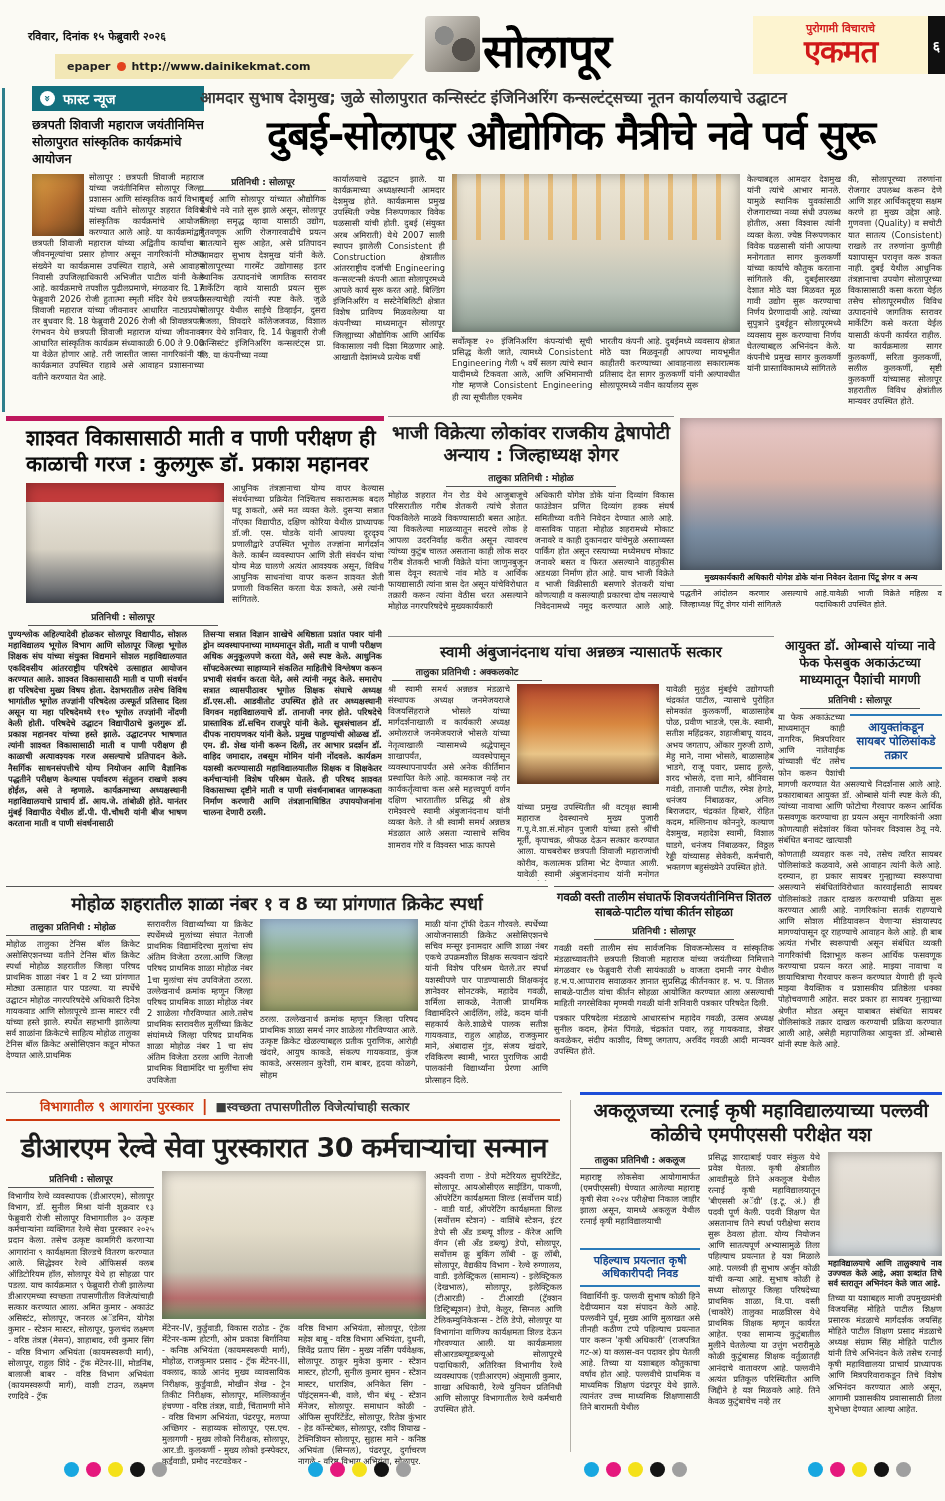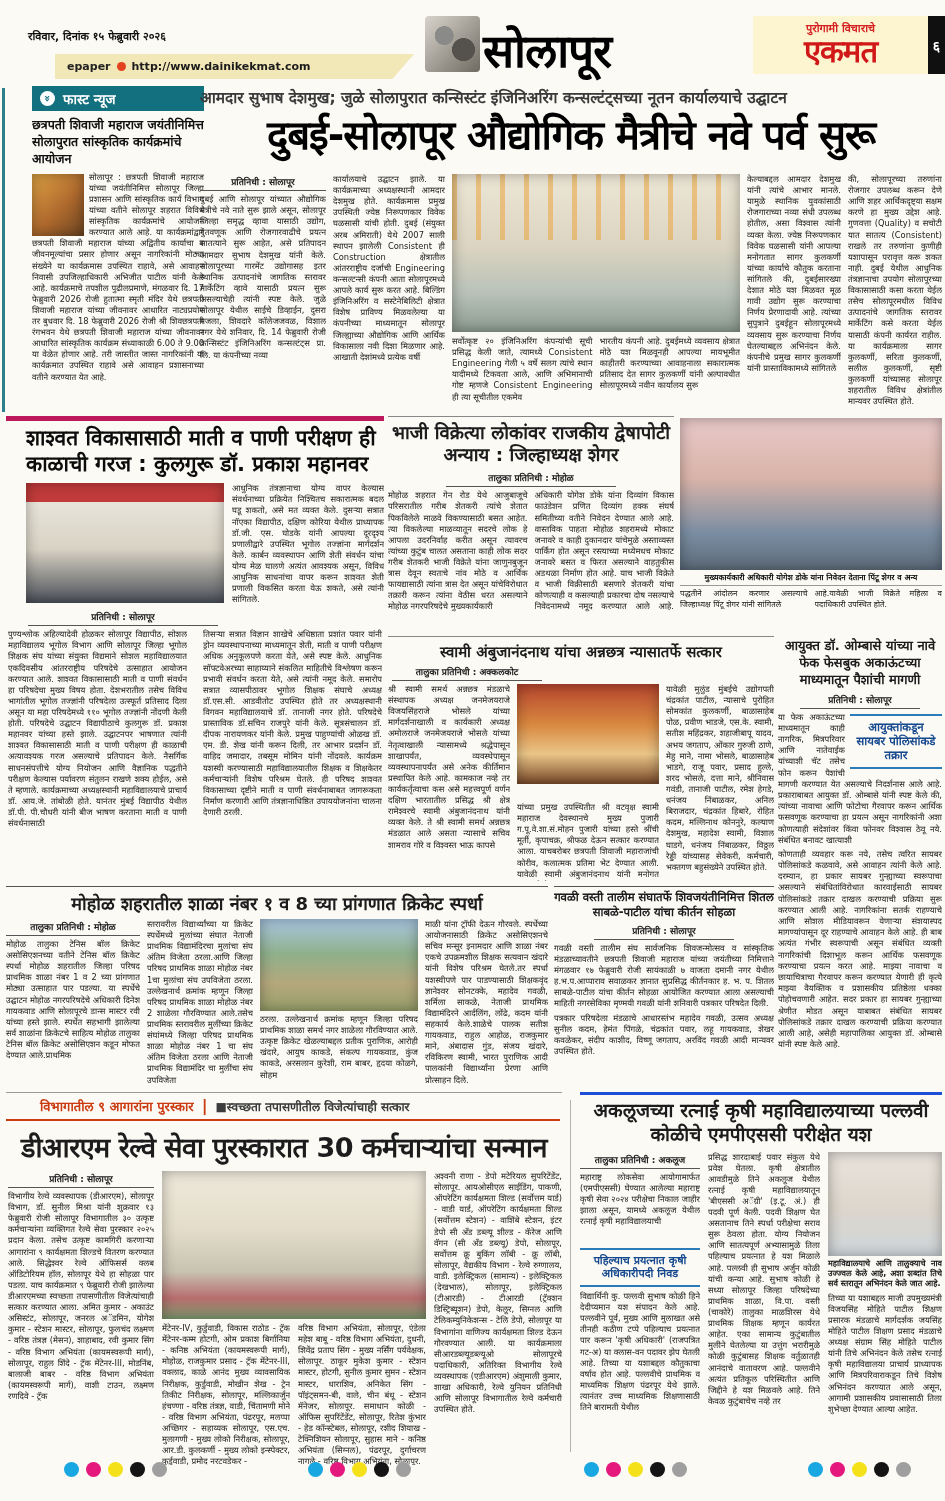--- a/index.html
+++ b/index.html
@@ -57,21 +57,21 @@
   .mid-cols{display:flex;gap:7px;margin-top:4px;}
   .mid-cols div{flex:1;height:76px;}
   
   .soil{left:6px;top:416px;width:378px;height:466px;border-top:5px solid #be185d;overflow:hidden;}
   .soil h2{font-size:21px;line-height:1.22;padding:5px 0 6px 20px;color:#0c0c0c;}
   .soil-top{display:flex;gap:8px;padding-left:20px;}
   .photo-conf{width:198px;height:120px;flex:0 0 198px;
       background:linear-gradient(180deg,#c23b3b 0%,#c23b3b 16%,#e8e4da 16%,#d8d2c4 55%,#4a4f58 100%);}
   .soil-intro{flex:1;height:122px;}
   .soil .byline{width:190px;margin:4px 0 3px 22px;}
-  .soil-cols{display:flex;gap:16px;padding:0 2px;}
+  .soil-cols{display:flex;gap:16px;padding:0 2px;font-weight:bold;}
   .soil-cols div{flex:1;height:246px;}
   .veg{left:388px;top:416px;width:286px;height:214px;border-top:1px solid #888;overflow:hidden;}
   .veg h2{font-size:18.5px;line-height:1.2;text-align:center;padding:5px 0 4px;}
   .veg .byline{width:170px;margin:0 auto 3px;}
   .veg-cols{display:flex;gap:7px;}
   .veg-cols div{flex:1;height:122px;}
   .vegphoto{left:680px;top:418px;width:262px;height:212px;overflow:hidden;}
   .photo-niv{width:262px;height:152px;
       background:linear-gradient(180deg,#e8c9c9,#d9b3a8 40%,#7b8ea3 75%,#5d6b7a);}
   .vp-cap{font-size:7.9px;font-weight:bold;text-align:center;padding:2px 2px 3px;color:#111;}
@@ -98,21 +98,21 @@
   .cricket h2{font-size:18px;text-align:center;white-space:nowrap;overflow:hidden;padding:4px 0 4px;}
   .cr-row{display:flex;gap:7px;}
   .cr-row .k1{width:134px;height:168px;}
   .cr-row .k2{width:106px;height:168px;}
   .cr-row .km{width:158px;}
   .photo-cricket{width:158px;height:92px;
       background:linear-gradient(180deg,#aac7e2 0%,#8fb08b 38%,#b5a77c 70%,#97a06b 100%);}
   .cr-row .km .jtext{height:72px;margin-top:3px;}
   .cr-row .k4{flex:1;height:168px;}
   .gavli{left:554px;top:886px;width:220px;height:204px;border-top:1px solid #555;overflow:hidden;}
-  .gavli h2{font-size:11.5px;line-height:1.3;text-align:center;padding:3px 0 3px;}
+  .gavli h2{font-size:11.5px;line-height:1.3;text-align:center;padding:3px 0 3px;font-family:Liberation Serif, serif;}
   .gavli .byline{width:140px;margin:0 auto 3px;}
   .gavli p{margin:0 0 3px;}
   .drm{left:6px;top:1092px;width:556px;height:372px;border-top:1px solid #999;overflow:hidden;}
   .band{display:flex;align-items:baseline;gap:8px;padding:3px 0 4px 34px;
       border-bottom:2px solid #cc3a10;width:520px;}
   .band .bl{color:#cc3a10;font-size:13px;font-weight:bold;white-space:nowrap;}
   .band .sep{color:#cc3a10;font-weight:bold;}
   .band .br{color:#3c3c3c;font-size:12px;font-weight:bold;white-space:nowrap;overflow:hidden;}
   .drm h1{font-size:27px;text-align:center;padding:7px 0 6px;letter-spacing:-0.5px;}
   .drm-row{display:flex;gap:8px;padding-left:2px;}

